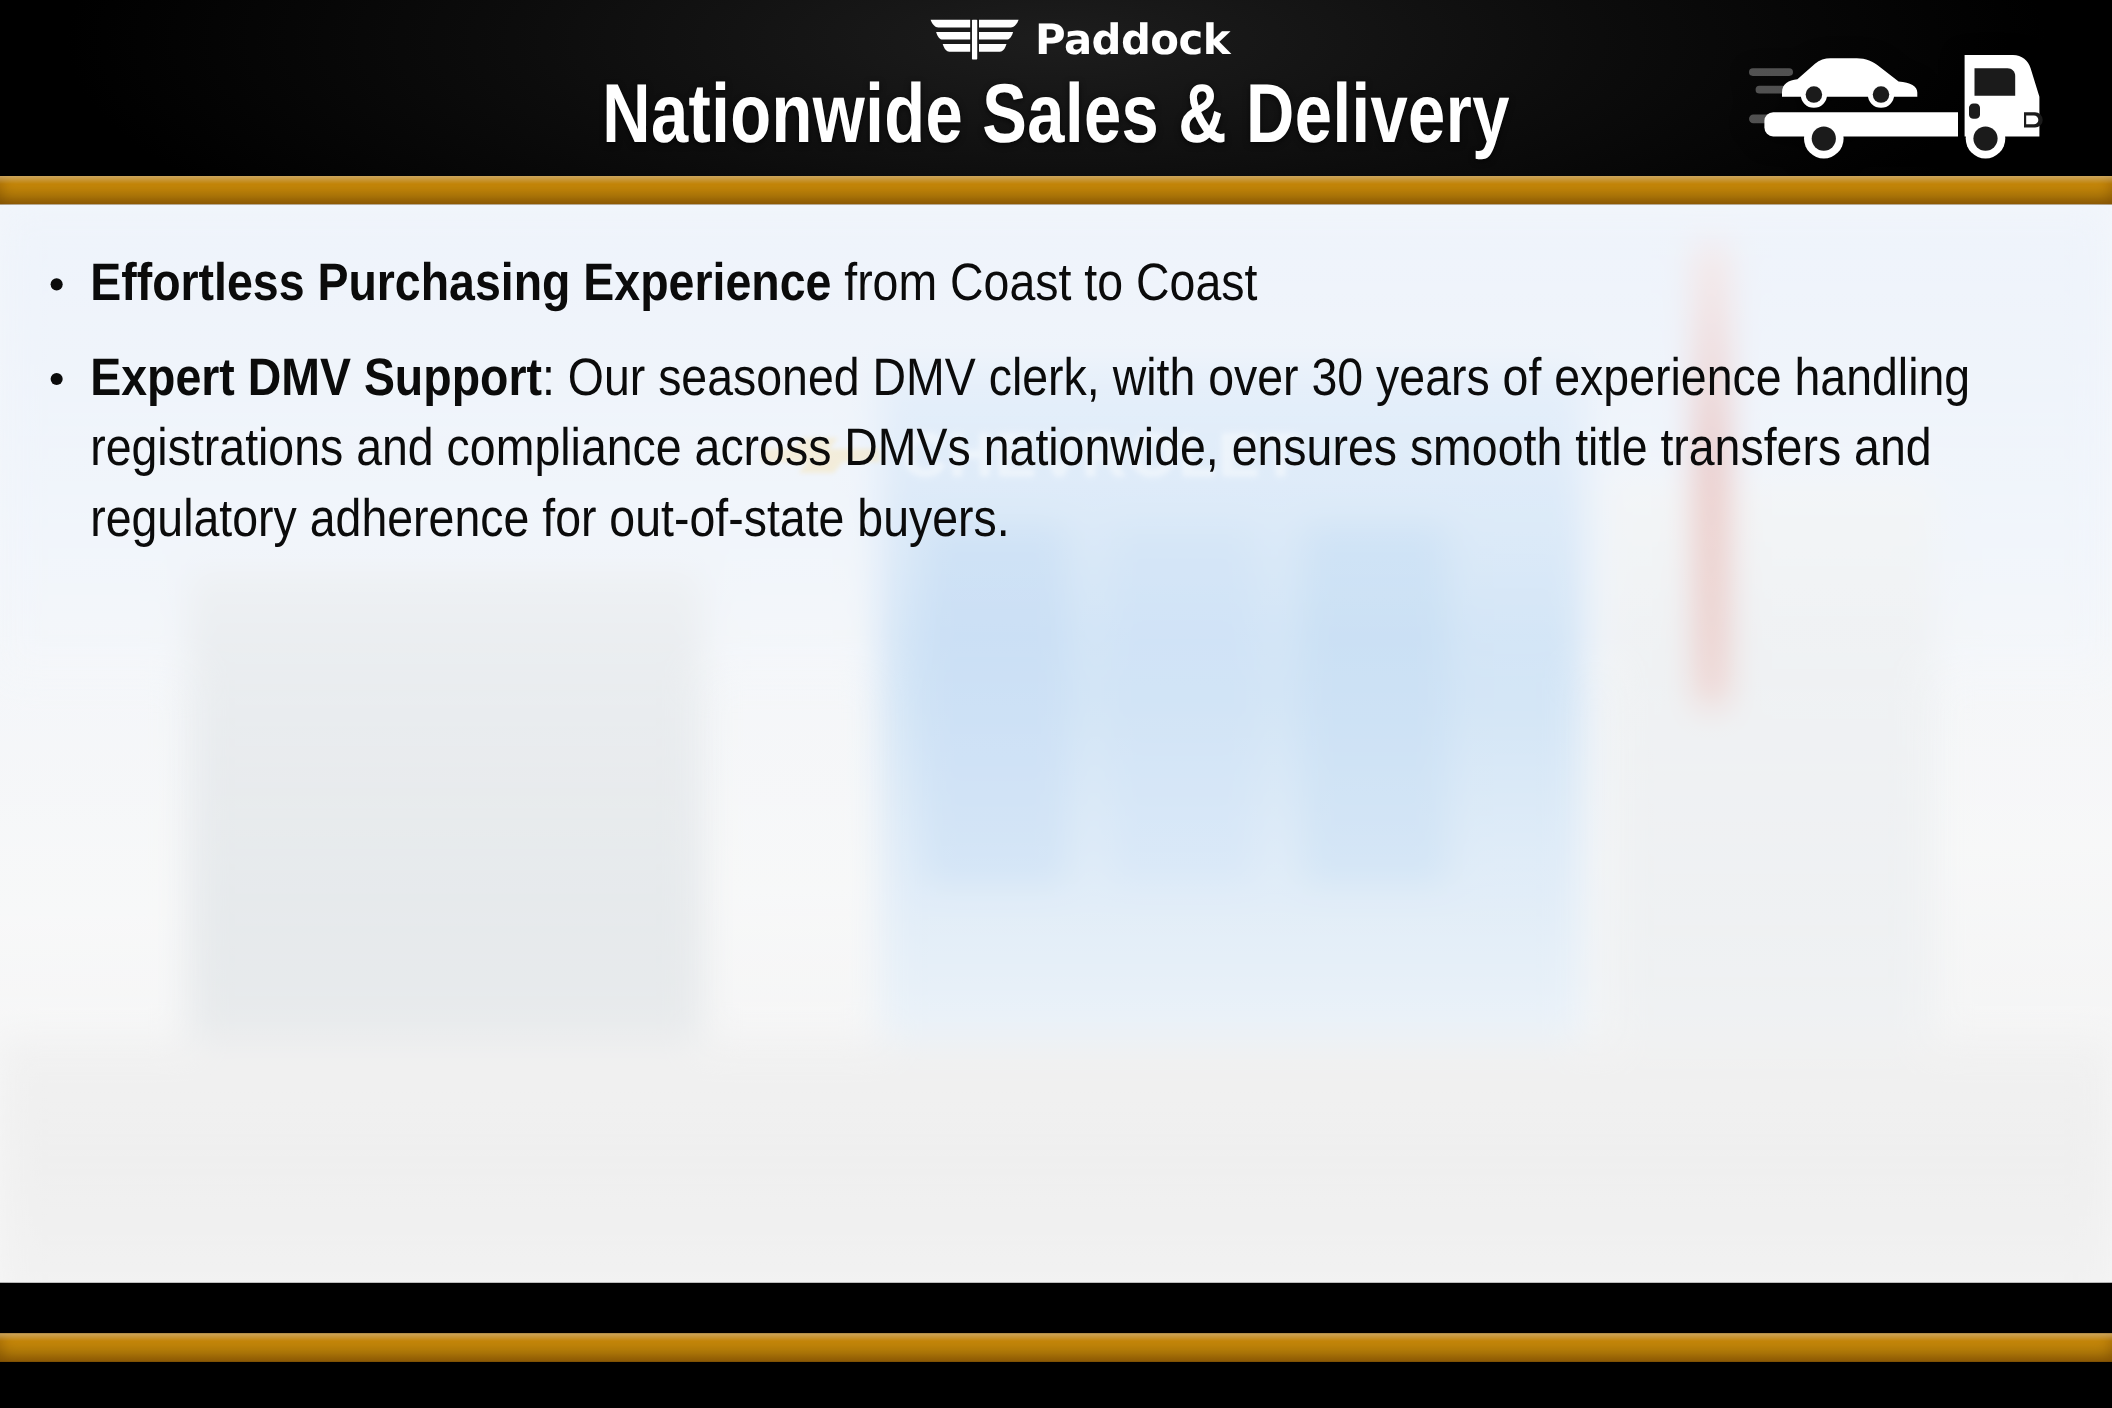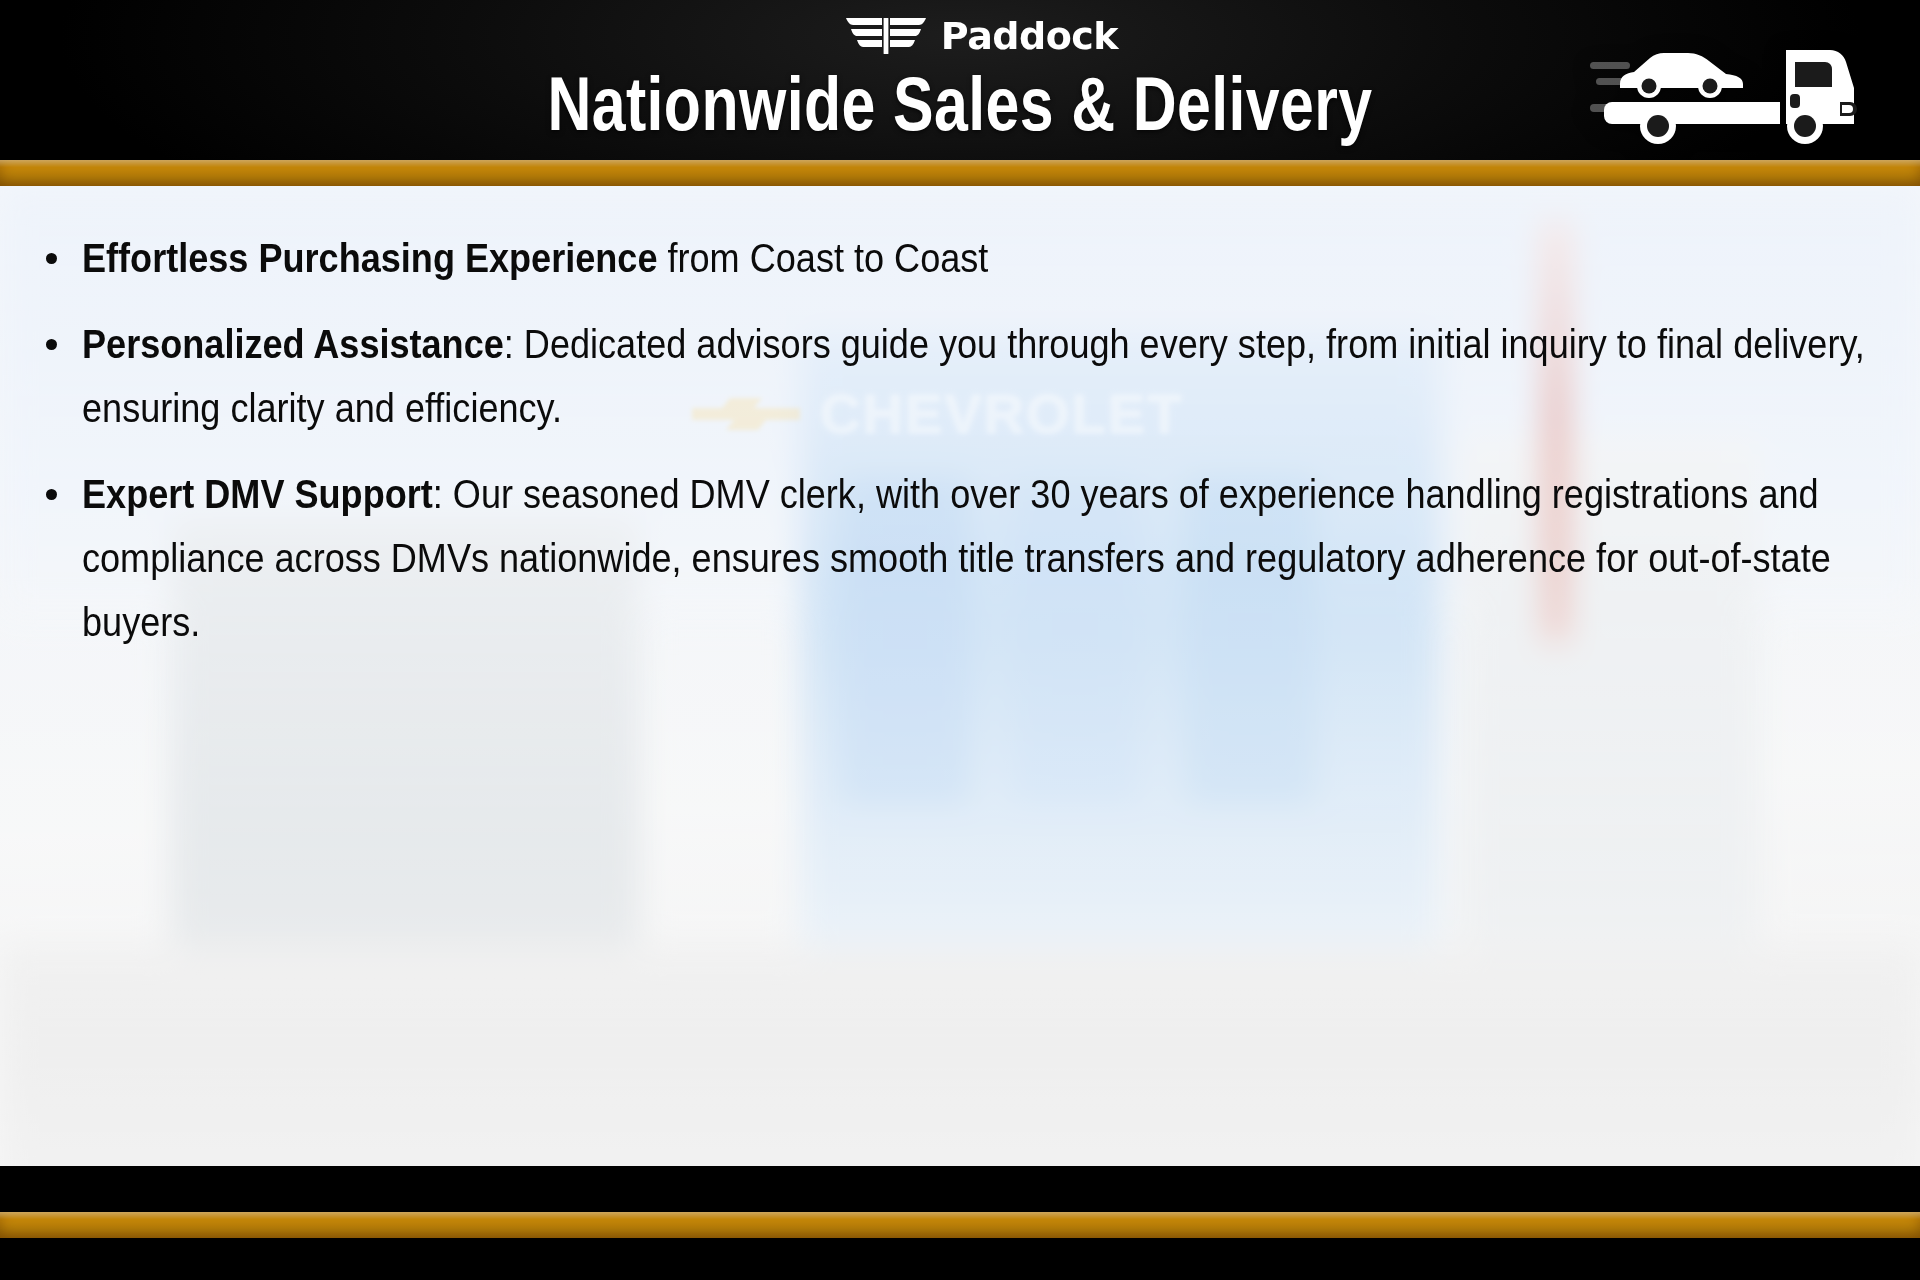--- a/index.html
+++ b/index.html
@@ -108,21 +108,21 @@
                text-shadow:0 0 6px rgba(255,255,255,.9); }
 
   
   .bullets {
     position:absolute; left:34px; top:40px; width:1860px;
     list-style:none;
   }
   .bullet {
     position:relative; padding-left:48px; margin-bottom:22px;
     color:#0b0b0b;
-    font-size:41px; line-height:64px;
+    font-size:48px; line-height:64px;
     font-family:"Liberation Sans Narrow","Liberation Sans",sans-serif;
     transform-origin:0 0;
   }
   .bullet .txt { display:block; transform:scaleX(0.88); transform-origin:0 50%; width:113.6%; }
   .bullet .dot {
     position:absolute; left:12px; top:27px; width:11px; height:11px;
     border-radius:50%; background:#0b0b0b;
   }
   .bullet b { font-weight:700; }
 </style>
@@ -202,24 +202,20 @@
 
     <div class="bg-wash"></div>
 
     <ul class="bullets">
       <li class="bullet">
         <span class="dot"></span>
         <span class="txt"><b>Effortless Purchasing Experience</b><span> from Coast to Coast</span></span>
       </li>
       <li class="bullet">
         <span class="dot"></span>
-        <span class="txt"><b>Personalized Assistance</b><span>: Dedicated advisors guide you through every step, from initial inquiry to final delivery, ensuring clarity and efficiency.</span></span>
-      </li>
-      <li class="bullet">
-        <span class="dot"></span>
         <span class="txt"><b>Expert DMV Support</b><span>: Our seasoned DMV clerk, with over 30 years of experience handling registrations and compliance across DMVs nationwide, ensures smooth title transfers and regulatory adherence for out-of-state buyers.</span></span>
       </li>
     </ul>
   </div>
 
   <div class="glitter glitter-bottom"></div>
 
 </div>
 
 </body></html>

